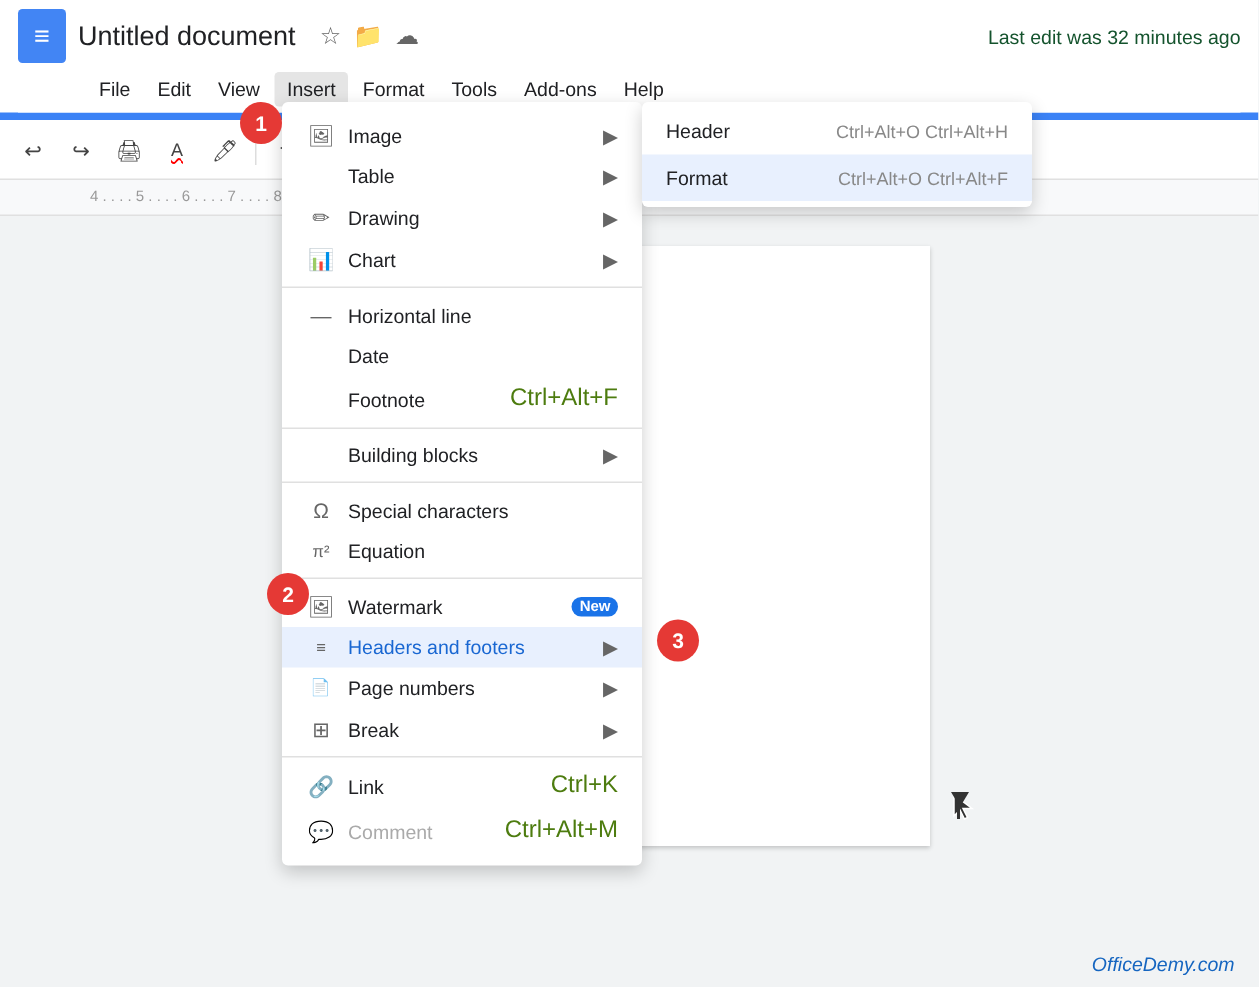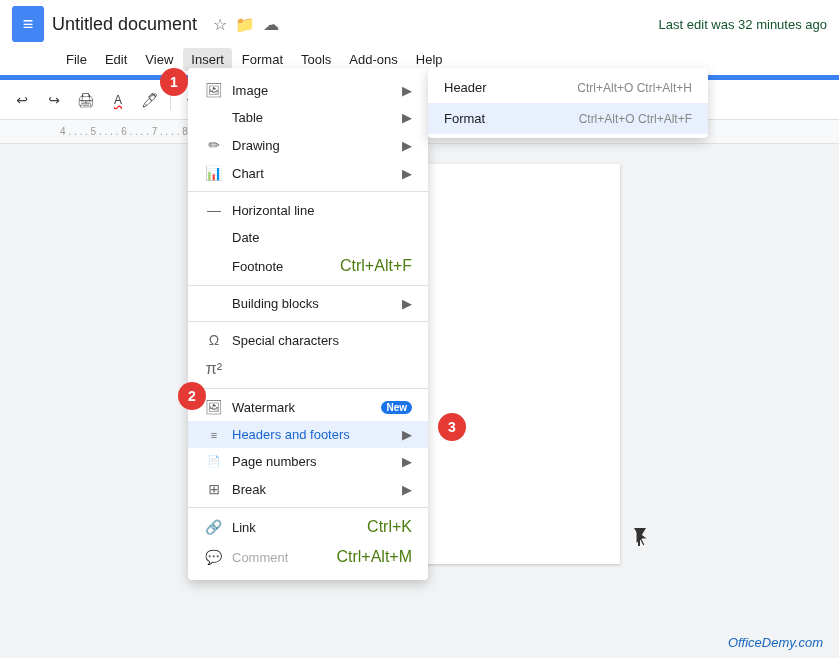--- a/index.html
+++ b/index.html
@@ -73,21 +73,21 @@
       border-radius: 8px;
       margin-left: 8px;
       font-weight: bold;
     }
 
     
     .submenu {
       position: absolute;
       top: 68px;
       left: 428px;
-      width: 280px;
+      width: 260px;
       background: #fff;
       box-shadow: 0 4px 12px rgba(0,0,0,0.2);
       border-radius: 4px;
       z-index: 101;
       padding: 4px 0;
     }
     .submenu-item {
       display: flex;
       align-items: center;
       justify-content: space-between;
@@ -236,21 +236,22 @@
       <span class="item-arrow">▶</span>
     </div>
   </div>
 
   <div class="menu-section">
     <div class="drop-item">
       <span class="item-icon">Ω</span>
       <span class="item-label">Special characters</span>
     </div>
     <div class="drop-item">
-      <span class="item-icon" style="font-size:16px;">π²</span>
+      <span class="item-icon" style="font-size:11px;">π²</span>
+      <span class="item-label">Equation</span>
     </div>
   </div>
 
   <div class="menu-section">
     <div class="drop-item">
       <span class="item-icon">🖼</span>
       <span class="item-label">Watermark</span>
       <span class="new-badge">New</span>
     </div>
     <div class="drop-item highlighted">

